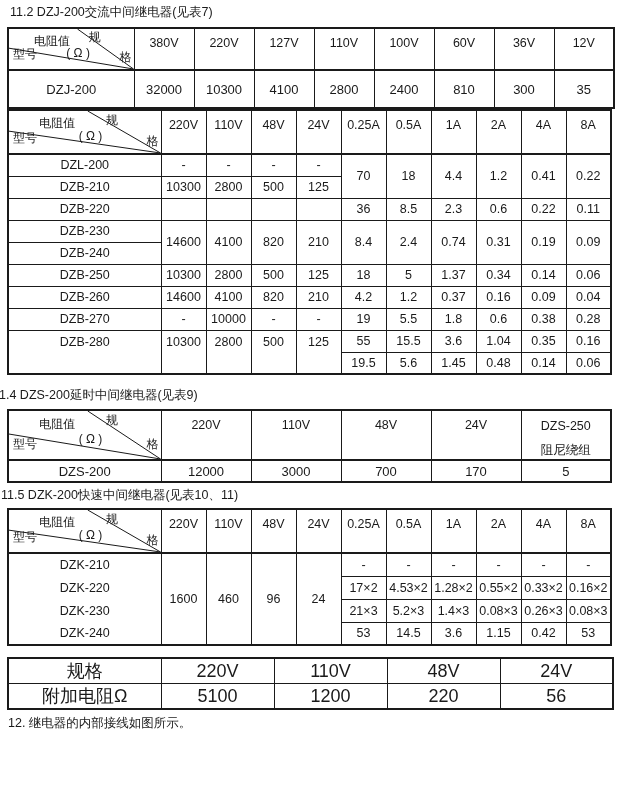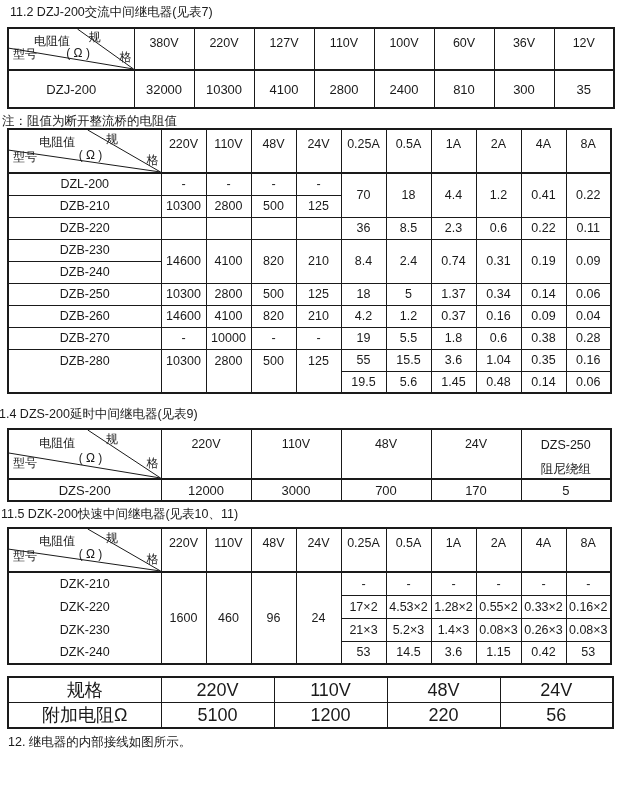--- a/index.html
+++ b/index.html
@@ -105,21 +105,20 @@
       <td>4100</td>
       <td>2800</td>
       <td>2400</td>
       <td>810</td>
       <td>300</td>
       <td>35</td>
     </tr>
   </tbody>
     </table>
 
-  <div class="note">注：阻值为断开整流桥的电阻值</div>
 
 
   <table class="tbl t-dzb">
     <colgroup>
       <col style="width:153px">
         <col span="10" style="width:45px">
     </colgroup>
     <tbody>
         <tr class="hdr">
       <th class="diag">

